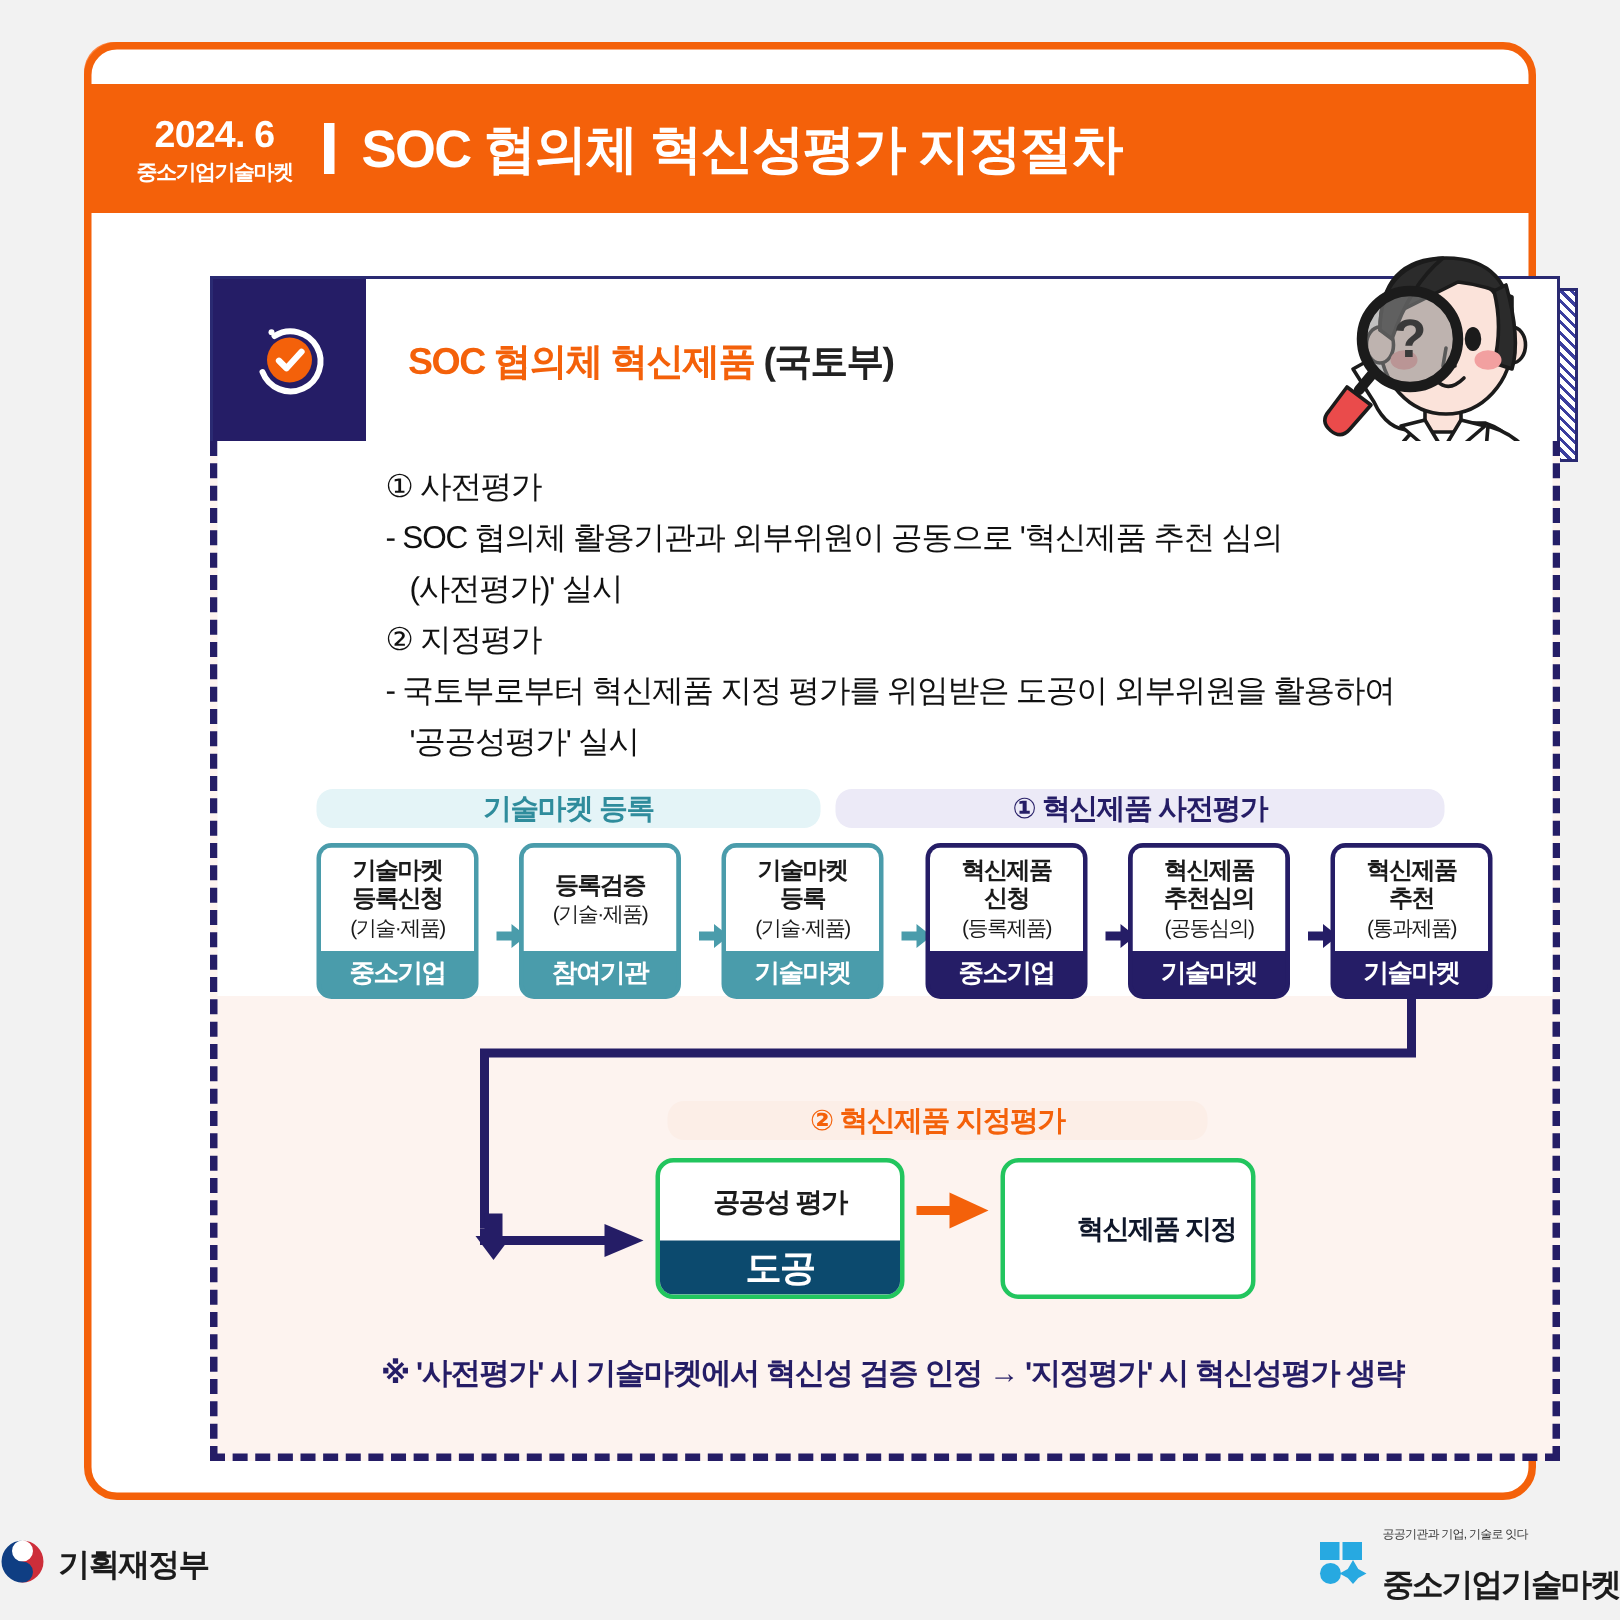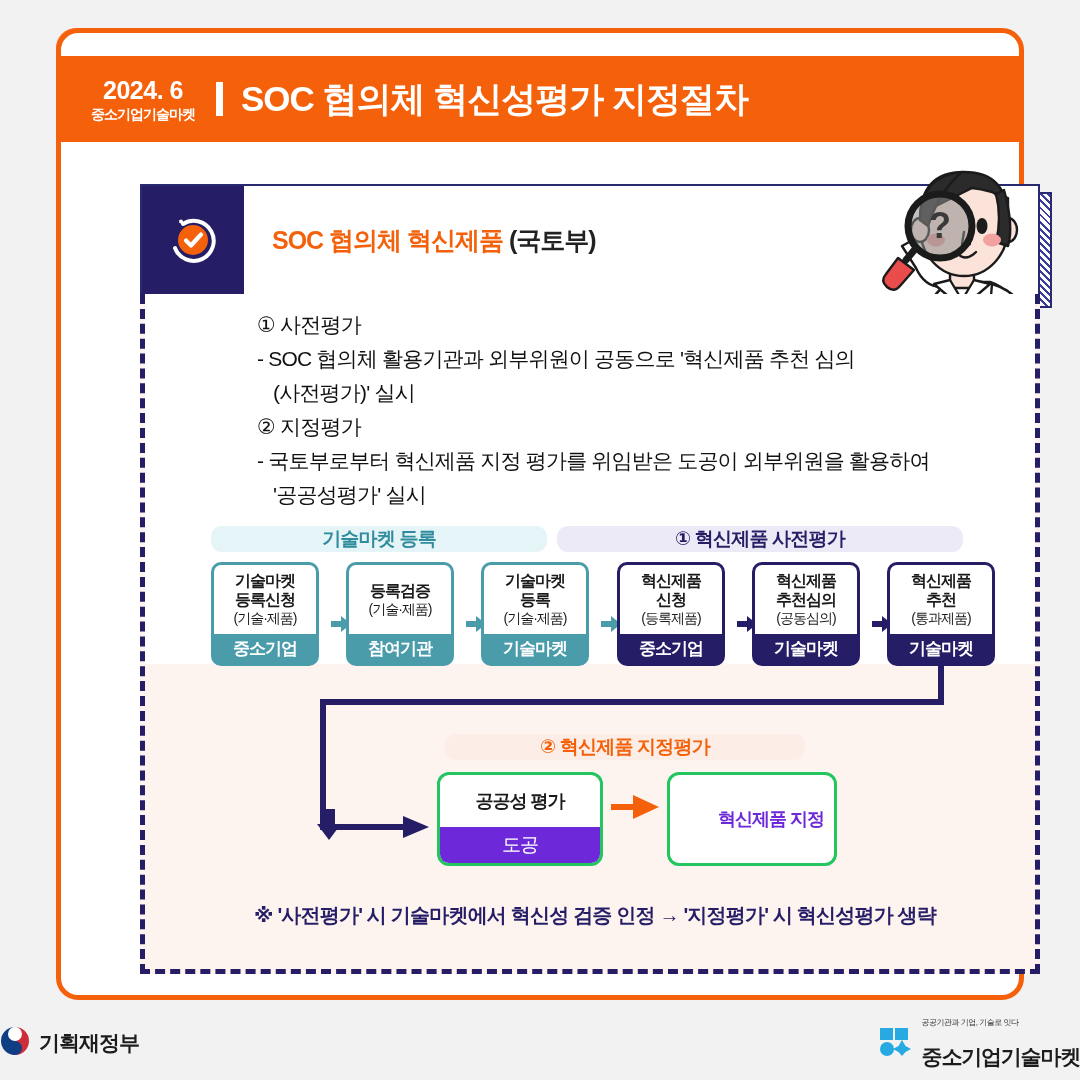--- a/index.html
+++ b/index.html
@@ -111,24 +111,24 @@
   .conn{position:absolute;left:0;top:0;width:900px;height:680px;pointer-events:none;}
 
   
   .onode{
     position:absolute;border:3px solid #22c55e;border-radius:12px;
     overflow:hidden;box-sizing:border-box;background:#ffffff;
     display:flex;flex-direction:column;
   }
   .onode .top{flex:1;display:flex;align-items:center;justify-content:center;
     font-size:18px;font-weight:bold;color:#1b1b1b;letter-spacing:-1px;}
-  .onode .foot{height:36px;background:#6d28d9;color:#ffffff;
+  .onode .foot{height:36px;background:#0c4a6e;color:#ffffff;
     display:flex;align-items:center;justify-content:center;
-    font-size:19px;font-weight:normal;letter-spacing:-1px;}
-  .onode-plain .top{color:#6d28d9;padding-left:38px;}
+    font-size:24px;font-weight:bold;letter-spacing:-1px;}
+  .onode-plain .top{color:#0f172a;padding-left:38px;}
 
   
   .note{
     position:absolute;left:0;top:608px;width:900px;text-align:center;
     font-size:20px;font-weight:bold;color:#251d66;letter-spacing:-.8px;
   }
 
   
   .logos{
     position:absolute;left:0;top:1016px;width:1080px;height:54px;

